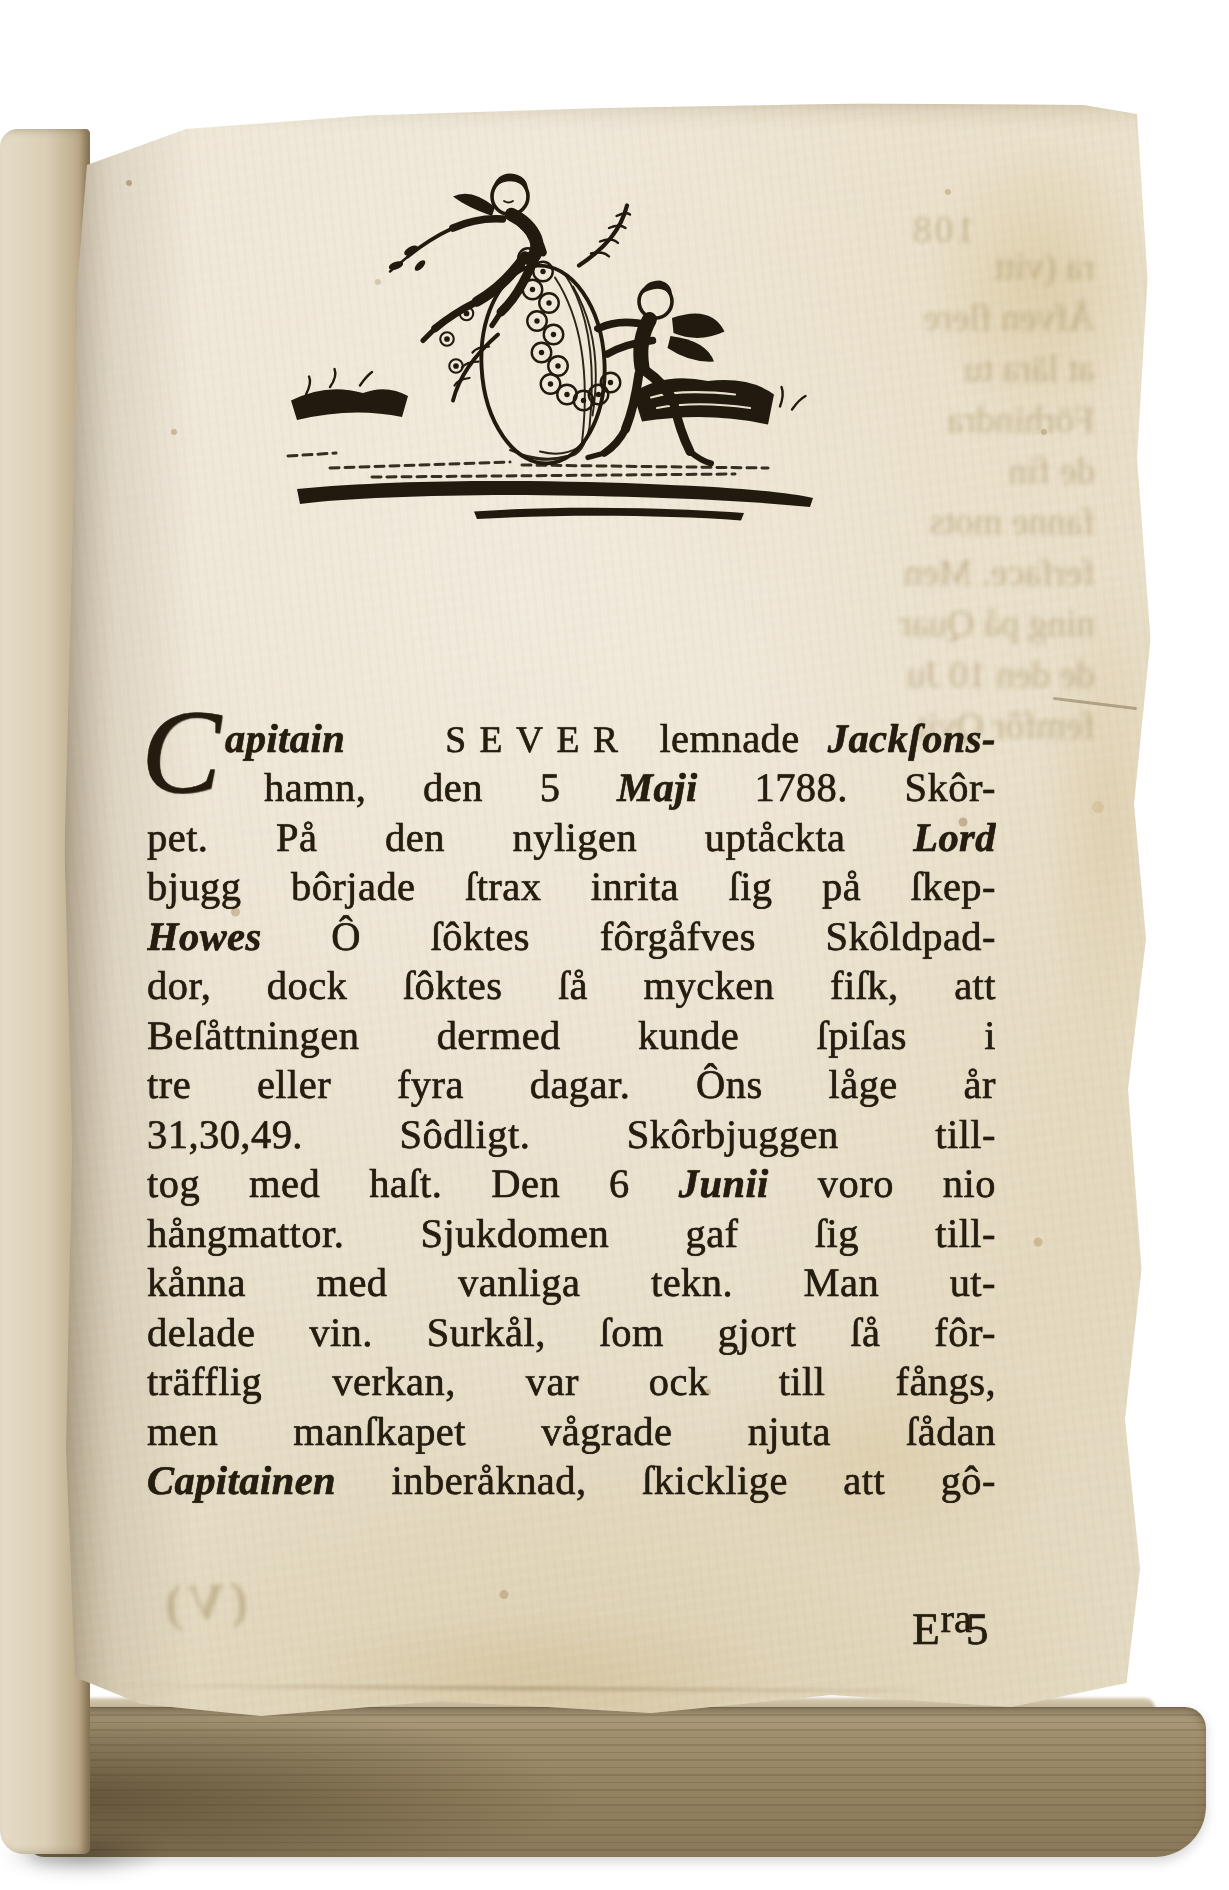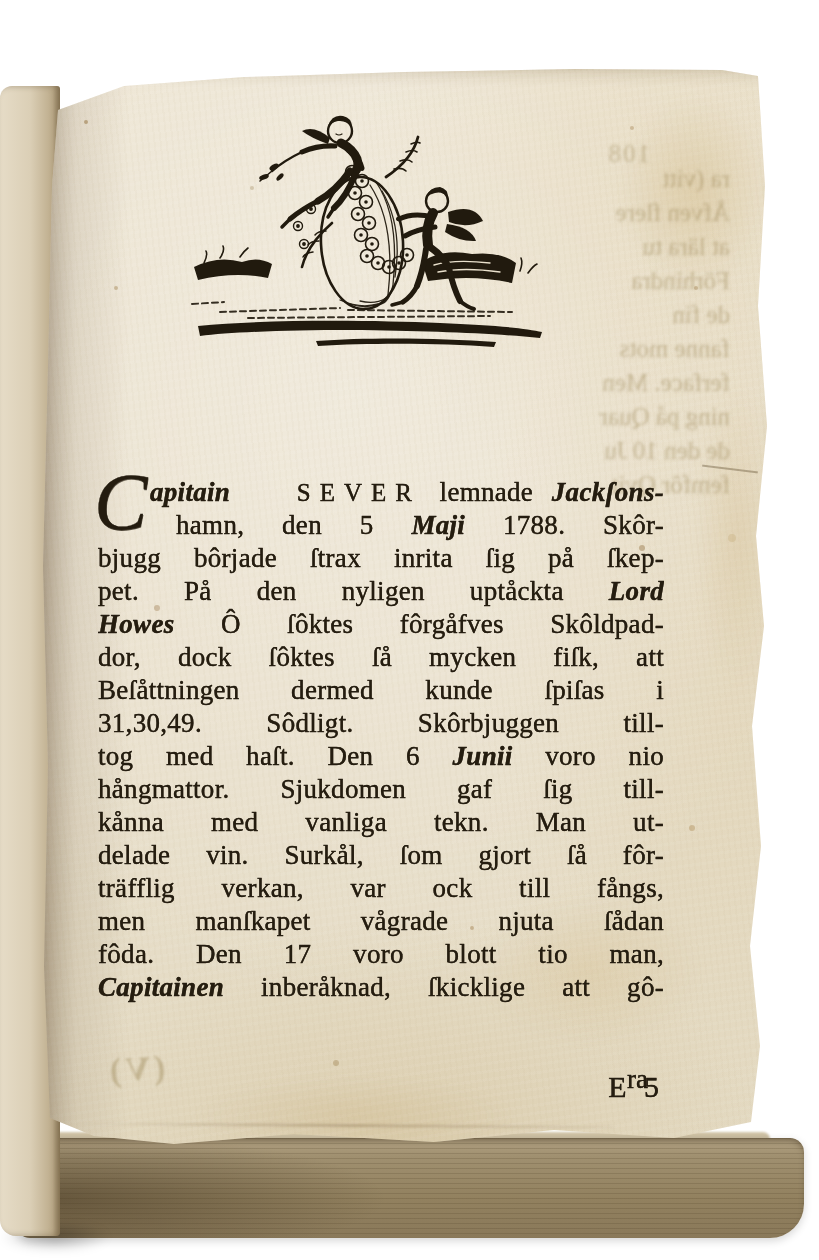--- a/index.html
+++ b/index.html
@@ -261,33 +261,33 @@
         <path d="M236,144 Q233,166 227,181" stroke-width="6"></path>
         <path d="M227,181 Q222,191 213,197" stroke-width="5"></path>
         <path d="M213,197 L202,200" stroke-width="3.5"></path>
       </g>
     </svg>
 
     <div class="para" id="paragraph">
       <div class="dropcap">C</div>
     <div class="tline" style="padding-left: 52px;"><span class="sg-i">apitain </span><span class="sg-c">SEVER</span><span class="sg-n"> lemnade </span><span class="sg-ib">Jackſons-</span></div>
         <div class="tline" style="padding-left: 78px;"><span class="sg-n">hamn, den 5 </span><span class="sg-i">Maji</span><span class="sg-n"> 1788.  Skôr-</span></div>
+        <div class="tline"><span class="sg-n">pet.  På den nyligen uptåckta </span><span class="sg-i">Lord</span></div>
         <div class="tline"><span class="sg-n">bjugg bôrjade ſtrax inrita ſig på ſkep-</span></div>
-        <div class="tline"><span class="sg-n">pet.  På den nyligen uptåckta </span><span class="sg-i">Lord</span></div>
         <div class="tline"><span class="sg-i">Howes</span><span class="sg-n"> Ô ſôktes fôrgåfves Skôldpad-</span></div>
         <div class="tline"><span class="sg-n">dor, dock ſôktes ſå mycken fiſk, att</span></div>
         <div class="tline"><span class="sg-n">Beſåttningen dermed kunde ſpiſas i</span></div>
+        <div class="tline"><span class="sg-n">tre eller fyra dagar.  Ôns låge år</span></div>
         <div class="tline"><span class="sg-n">31,30,49. Sôdligt.  Skôrbjuggen till-</span></div>
         <div class="tline"><span class="sg-n">tog med haſt.  Den 6 </span><span class="sg-i">Junii</span><span class="sg-n"> voro nio</span></div>
         <div class="tline"><span class="sg-n">hångmattor.  Sjukdomen gaf ſig till-</span></div>
         <div class="tline"><span class="sg-n">kånna med vanliga tekn.  Man ut-</span></div>
         <div class="tline"><span class="sg-n">delade vin.  Surkål, ſom gjort ſå fôr-</span></div>
         <div class="tline"><span class="sg-n">träfflig verkan, var ock till fångs,</span></div>
         <div class="tline"><span class="sg-n">men manſkapet vågrade njuta ſådan</span></div>
-        <div class="tline"><span class="sg-n">fôda.  Den 17 voro blott tio man,</span></div>
         <div class="tline"><span class="sg-i">Capitainen</span><span class="sg-n"> inberåknad, ſkicklige att gô-</span></div>
       </div>
 
     <div class="sigrow">
       <div class="signature">E 5</div>
       <div class="catchword">ra</div>
     </div>
   </div>
 </div>
 

